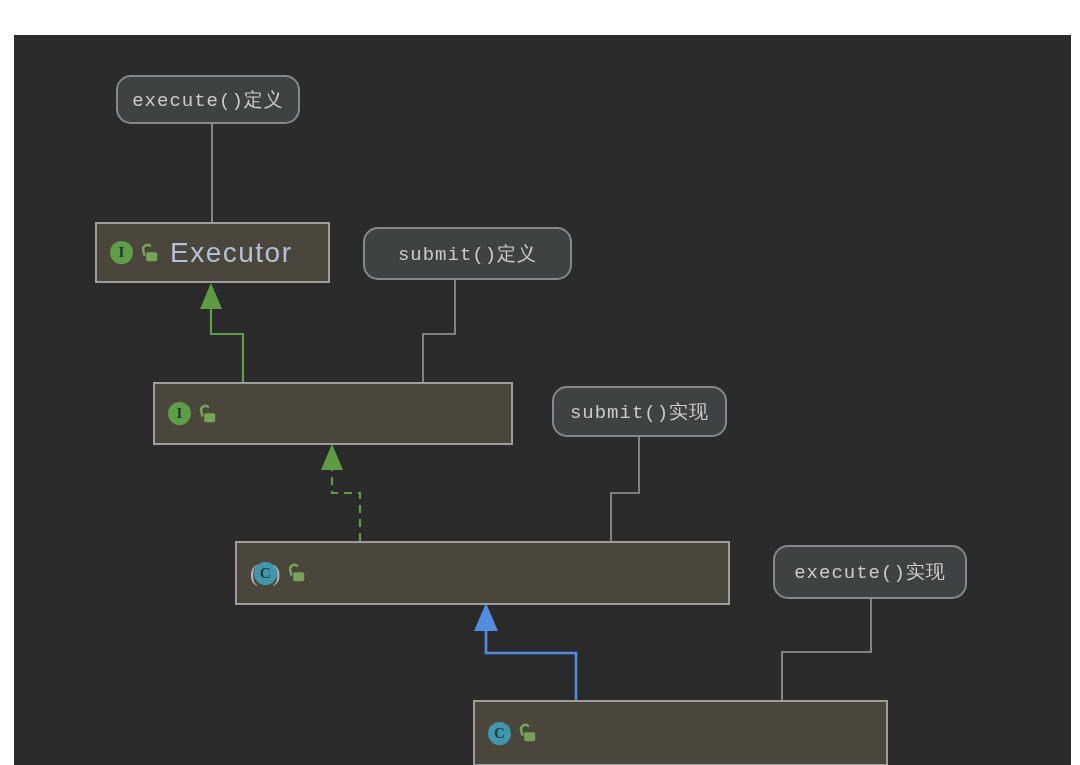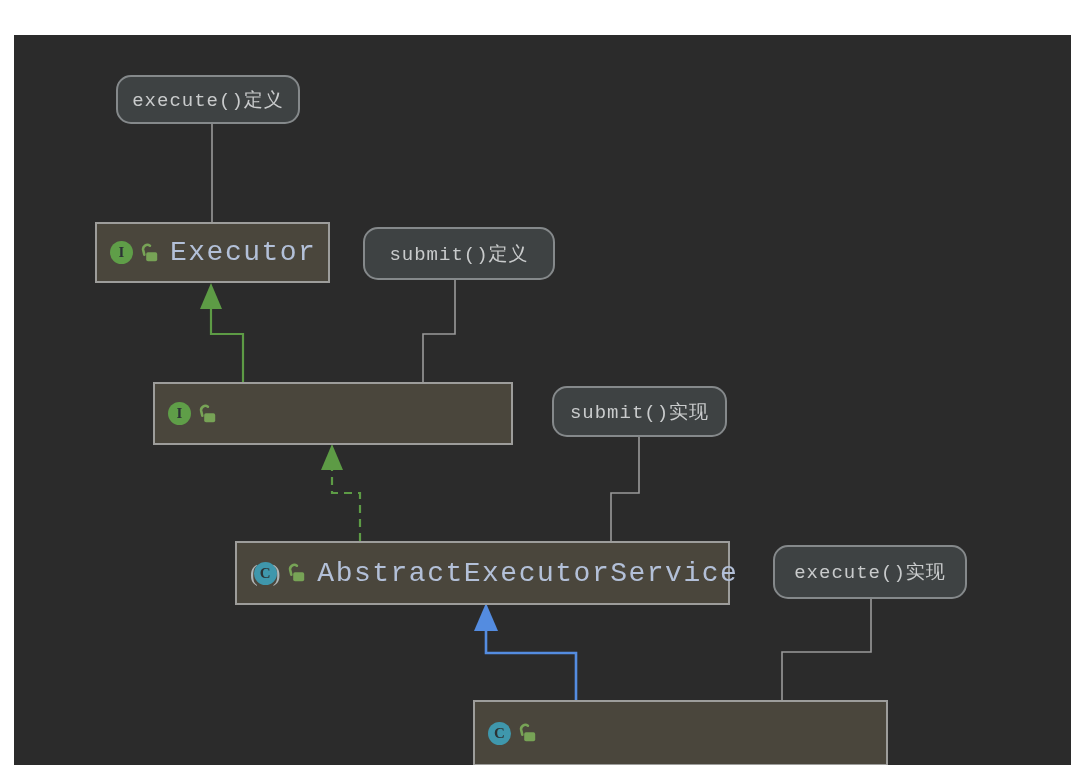--- a/index.html
+++ b/index.html
@@ -11,21 +11,21 @@
     --c-icon-lock-green:#77a356; --c-icon-letter-dark:#2c3335; --c-icon-paren-gray:#b0b5b7;
   }
   html,body{margin:0;padding:0;}
   #page{position:relative;width:1080px;height:765px;background:var(--c-page-bg);overflow:hidden;
         font-family:"DejaVu Sans Mono",monospace;margin-top:32px;}
   .canvas{position:absolute;left:14px;top:3px;width:1057px;height:757px;background:var(--c-canvas-bg);}
   #wires{position:absolute;left:0;top:0;width:1080px;height:765px;}
   .node{position:absolute;display:flex;align-items:center;box-sizing:border-box;
         background:var(--c-node-fill);border:2px solid var(--c-node-border);
         padding-left:13px;gap:9px;cursor:default;}
-  .node-label{font-family:Liberation Mono, monospace;font-size:28px;letter-spacing:1.5px;
+  .node-label{font-family:Liberation Sans, sans-serif;font-size:28px;letter-spacing:1.5px;
         color:var(--c-node-text);white-space:nowrap;}
   .bubble{position:absolute;display:flex;align-items:center;justify-content:center;box-sizing:border-box;
         background:var(--c-bubble-fill);border:2px solid var(--c-bubble-border);border-radius:15px;}
   .bubble-label{font-family:"Liberation Mono",monospace;font-size:19px;letter-spacing:1px;
         color:var(--c-bubble-text);white-space:nowrap;}
   .icon-group{display:flex;align-items:center;gap:6px;flex:none;}
   .circle-icon{display:flex;align-items:center;justify-content:center;width:23px;height:23px;
         border-radius:50%;font-family:"Liberation Serif",serif;font-weight:bold;font-size:15px;
         color:var(--c-icon-letter-dark);flex:none;}
   .iface{background:var(--c-icon-interface-green);}
@@ -55,21 +55,21 @@
     <path d="M360,509 L360,461 L332,461 L332,436" fill="none" style="stroke:var(--c-extends-green)" stroke-width="2.2" stroke-dasharray="8 6"></path>
     <polygon points="332,412 321,438 343,438" style="fill:var(--c-extends-green)"></polygon>
 
     <path d="M576,668 L576,621 L486,621 L486,597" fill="none" style="stroke:var(--c-extends-blue)" stroke-width="2.6"></path>
     <polygon points="486,571 474,599 498,599" style="fill:var(--c-extends-blue)"></polygon>
   </svg>
 
   <div class="bubble" style="left:116px;top:43px;width:184px;height:49px">
     <span class="bubble-label">execute()定义</span>
   </div>
-  <div class="bubble" style="left:363px;top:195px;width:192px;height:53px">
+  <div class="bubble" style="left:363px;top:195px;width:209px;height:53px">
     <span class="bubble-label">submit()定义</span>
   </div>
   <div class="bubble" style="left:552px;top:354px;width:175px;height:51px">
     <span class="bubble-label">submit()实现</span>
   </div>
   <div class="bubble" style="left:773px;top:513px;width:194px;height:54px">
     <span class="bubble-label">execute()实现</span>
   </div>
 
   <div class="node" style="left:95px;top:190px;width:235px;height:61px">
@@ -98,21 +98,20 @@
       <span class="abstract-wrap">
         <span class="paren l">(</span>
         <span class="circle-icon klass">C</span>
         <span class="paren r">)</span>
       </span>
       <svg class="lock" viewBox="0 0 22 22">
         <path d="M5 12 L5 7.2 A4.3 4.3 0 0 1 12.6 4.6" fill="none" style="stroke:var(--c-icon-lock-green)" stroke-width="2.6" stroke-linecap="round" transform="rotate(-14 8 11)"></path>
         <rect x="7.2" y="10.2" width="11" height="9" rx="1.8" style="fill:var(--c-icon-lock-green)"></rect>
       </svg>
     </span>
-    <span class="node-label">AbstractExecutorService</span>
   </div>
 
   <div class="node" style="left:473px;top:668px;width:415px;height:66px">
     <span class="icon-group">
       <span class="circle-icon klass">C</span>
       <svg class="lock" viewBox="0 0 22 22">
         <path d="M5 12 L5 7.2 A4.3 4.3 0 0 1 12.6 4.6" fill="none" style="stroke:var(--c-icon-lock-green)" stroke-width="2.6" stroke-linecap="round" transform="rotate(-14 8 11)"></path>
         <rect x="7.2" y="10.2" width="11" height="9" rx="1.8" style="fill:var(--c-icon-lock-green)"></rect>
       </svg>
     </span>

